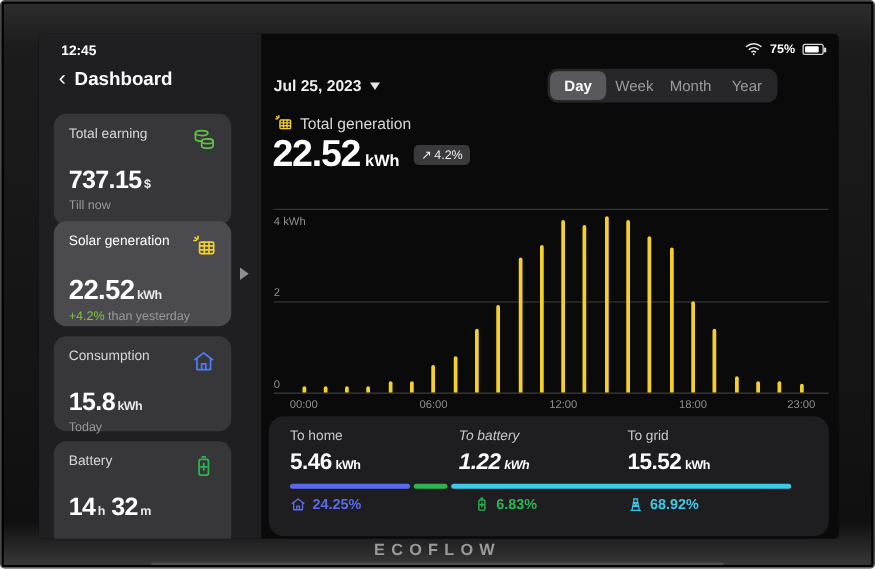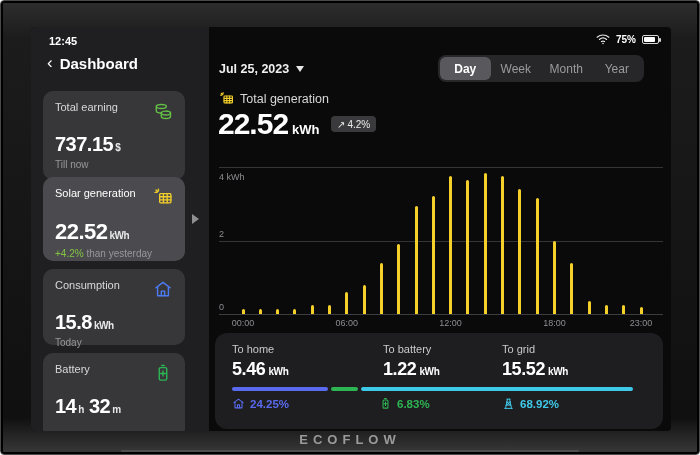--- a/index.html
+++ b/index.html
@@ -32,21 +32,21 @@
   
   .statusR{position:absolute;right:12px;top:6px;display:flex;align-items:center;gap:6px;
     color:#fff;font-size:10px;font-weight:600;}
   .batt{position:relative;width:17px;height:9px;border:1px solid #d8d8d8;border-radius:2px;}
   .batt::after{content:"";position:absolute;left:1px;top:1px;bottom:1px;width:70%;background:#fff;border-radius:1px;}
   .batt::before{content:"";position:absolute;right:-3px;top:2px;width:2px;height:4px;background:#d8d8d8;border-radius:1px;}
   .daterow{position:absolute;left:188px;top:35px;display:flex;align-items:center;gap:7px;
     color:#efefef;font-size:12.5px;font-weight:600;}
   .dropcaret{width:0;height:0;border-left:4.5px solid transparent;border-right:4.5px solid transparent;
     border-top:6px solid #e8e8e8;}
-  .tabs{position:absolute;left:407px;top:28px;width:206px;height:27px;background:#27272a;
+  .tabs{position:absolute;left:407px;top:28px;width:184px;height:27px;background:#27272a;
     border-radius:8px;display:flex;padding:2px;}
   .tab{flex:1;display:flex;align-items:center;justify-content:center;font-size:12px;color:#9a9a9f;
     border-radius:6px;}
   .tab.active{background:#59595d;color:#fff;font-weight:600;}
   .genlabel{position:absolute;left:188px;top:64px;display:flex;align-items:center;gap:6px;
     color:#d8d8d8;font-size:12.5px;}
   .genval{position:absolute;left:187px;top:80px;display:flex;align-items:baseline;color:#fff;}
   .genval .big{font-size:30px;font-weight:700;letter-spacing:-1px;}
   .genval .u{font-size:13px;font-weight:700;margin-left:4px;}
   .badge{position:absolute;left:300px;top:89px;background:#3a3a3d;border-radius:4px;height:16px;
@@ -229,21 +229,21 @@
     <div class="xtick" style="left:315.8px;">06:00</div>
     <div class="xtick" style="left:419.6px;">12:00</div>
     <div class="xtick" style="left:523.4px;">18:00</div>
     <div class="xtick" style="left:610px;">23:00</div>
 
     <div class="panel">
       <div class="col" style="left:17px;">
         <div class="lbl">To home</div>
         <div class="val"><span>5.46</span><span class="u">kWh</span></div>
       </div>
-      <div class="col" style="left:168px;">
+      <div class="col" style="left:152px;font-style:italic;">
         <div class="lbl">To battery</div>
         <div class="val"><span>1.22</span><span class="u">kWh</span></div>
       </div>
       <div class="col" style="left:287px;">
         <div class="lbl">To grid</div>
         <div class="val"><span>15.52</span><span class="u">kWh</span></div>
       </div>
 
       <div class="pbar">
         <div class="seg" style="flex-grow: 24.25; background: rgb(90, 106, 238);"></div>

